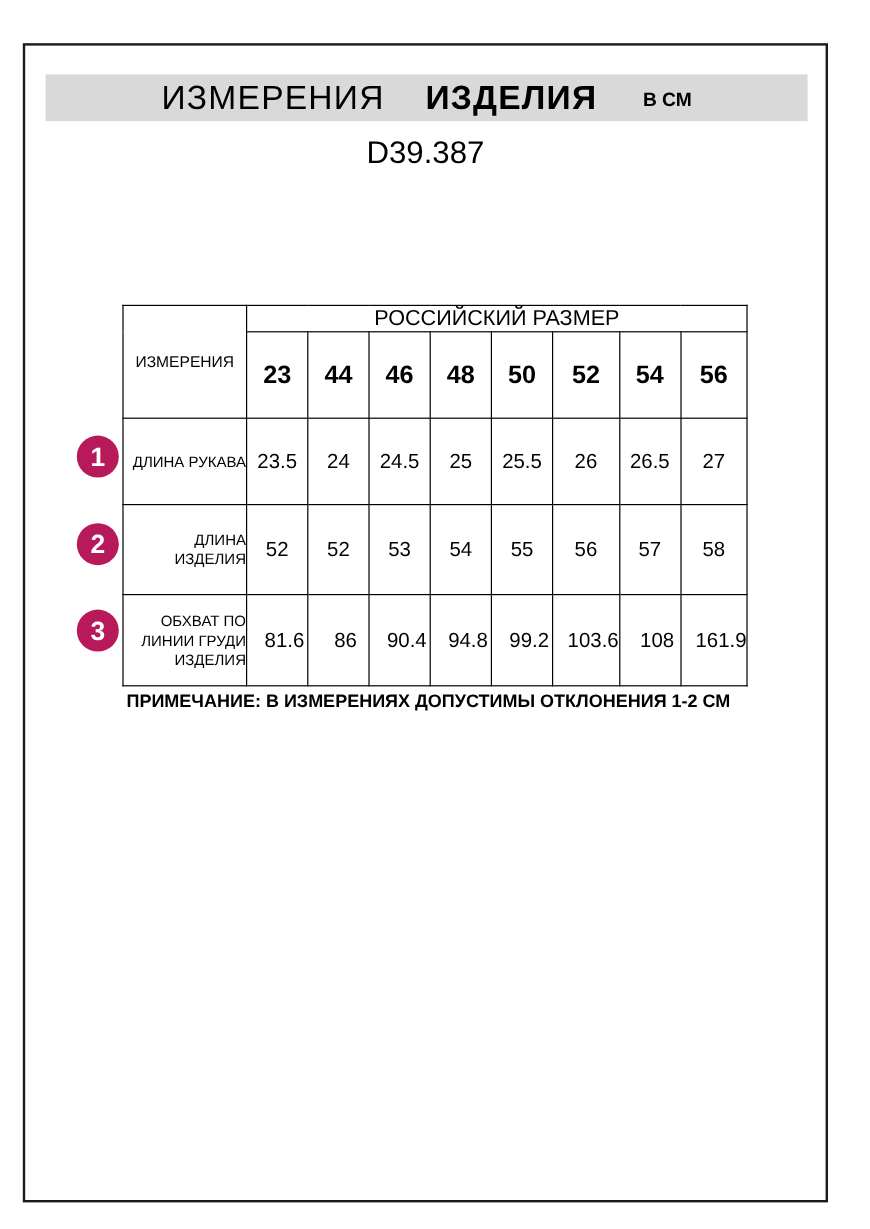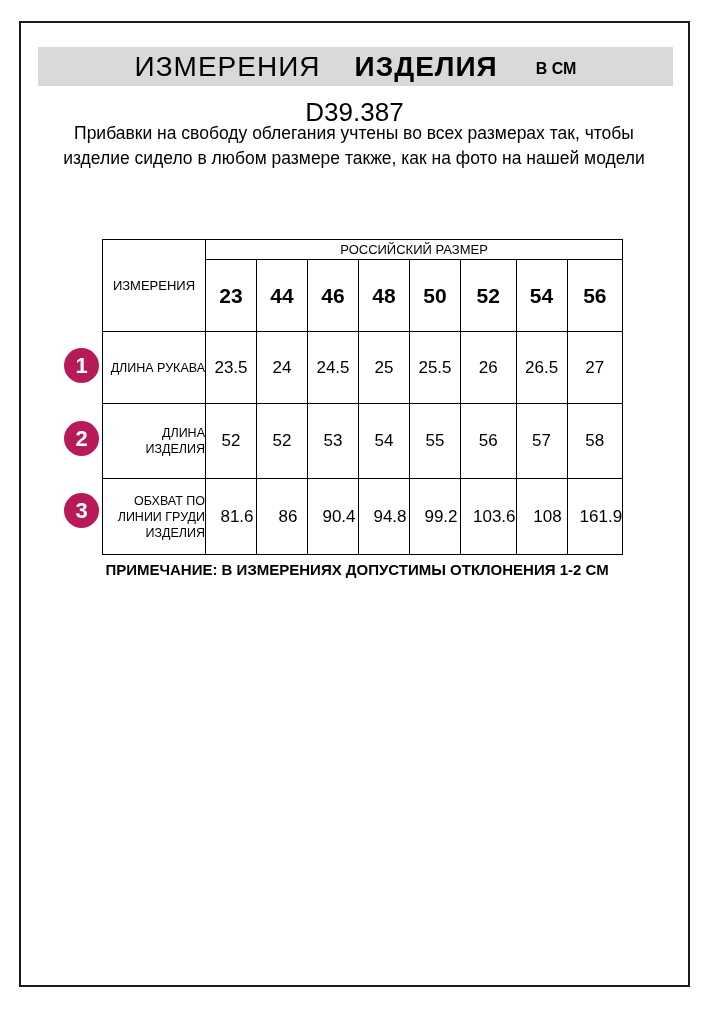--- a/index.html
+++ b/index.html
@@ -12,21 +12,21 @@
   .page {
     position: relative;
     width: 725px;
     height: 1024px;
     background: #ffffff;
     overflow: hidden;
   }
   .frame {
     position: absolute;
     left: 19px;
-    top: 21px;
+    top: 36px;
     width: 667px;
     height: 962px;
     border: 2px solid #1a1a1a;
   }
   .header-bar {
     position: absolute;
     left: 17px;
     top: 24px;
     width: 635px;
     height: 39px;
@@ -83,21 +83,21 @@
     border: 1px solid #000000;
     text-align: center;
     vertical-align: middle;
     padding: 0;
   }
   td.corner {
     font-size: 13px;
     font-weight: 400;
   }
   td.group {
-    font-size: 13px;
+    font-size: 18px;
     font-weight: 400;
     height: 19px;
   }
   tr.size-row td {
     height: 71px;
     font-size: 21px;
     font-weight: 700;
   }
   tbody tr td.row-label {
     font-size: 12.5px;
@@ -146,21 +146,20 @@
   <div class="frame" style="border-color: rgb(26, 26, 26);">
 
     <div class="header-bar" style="background: rgb(217, 217, 217);">
       <span class="t-reg">ИЗМЕРЕНИЯ</span>
       <span class="t-bold">ИЗДЕЛИЯ</span>
       <span class="t-units">В СМ</span>
     </div>
 
     <div class="product-code">D39.387</div>
 
-    <div class="description">Прибавки на свободу облегания учтены во всех размерах так, чтобы изделие сидело в любом размере также, как на фото на нашей модели</div>
 
     <table class="size-table">
       <colgroup>
         <col style="width:103px">
         <col style="width:51px">
           <col style="width:51px">
           <col style="width:51px">
           <col style="width:51px">
         <col style="width:51px">
           <col style="width:51px">

